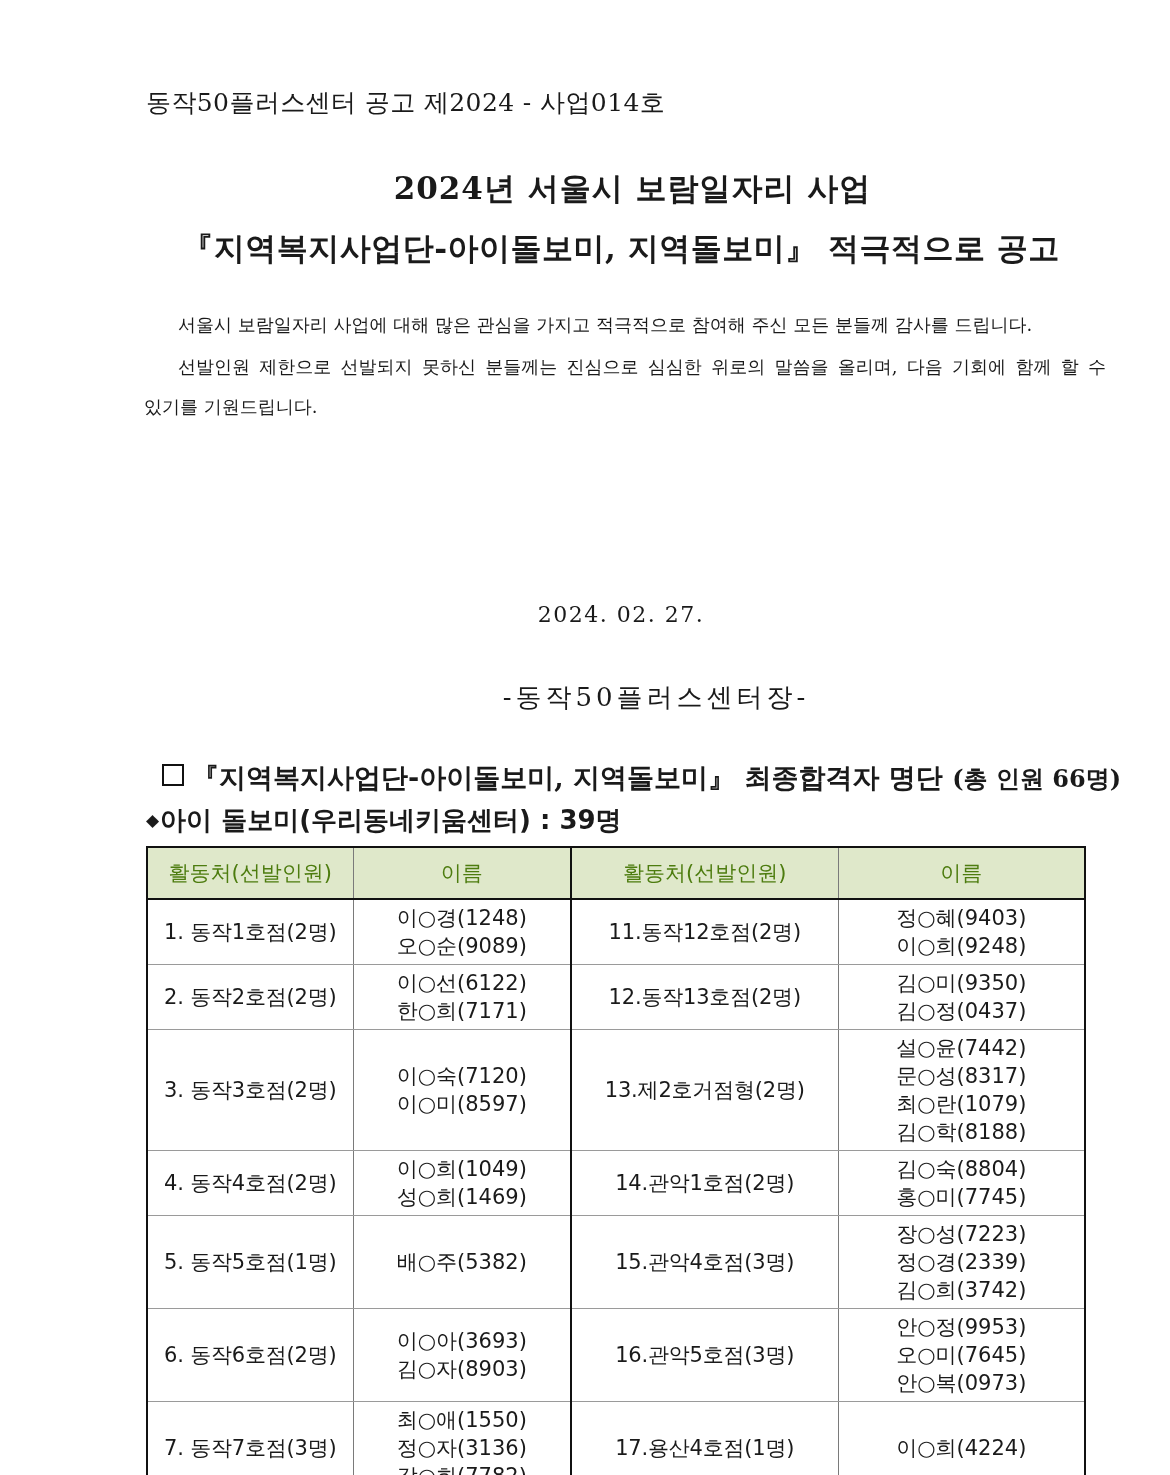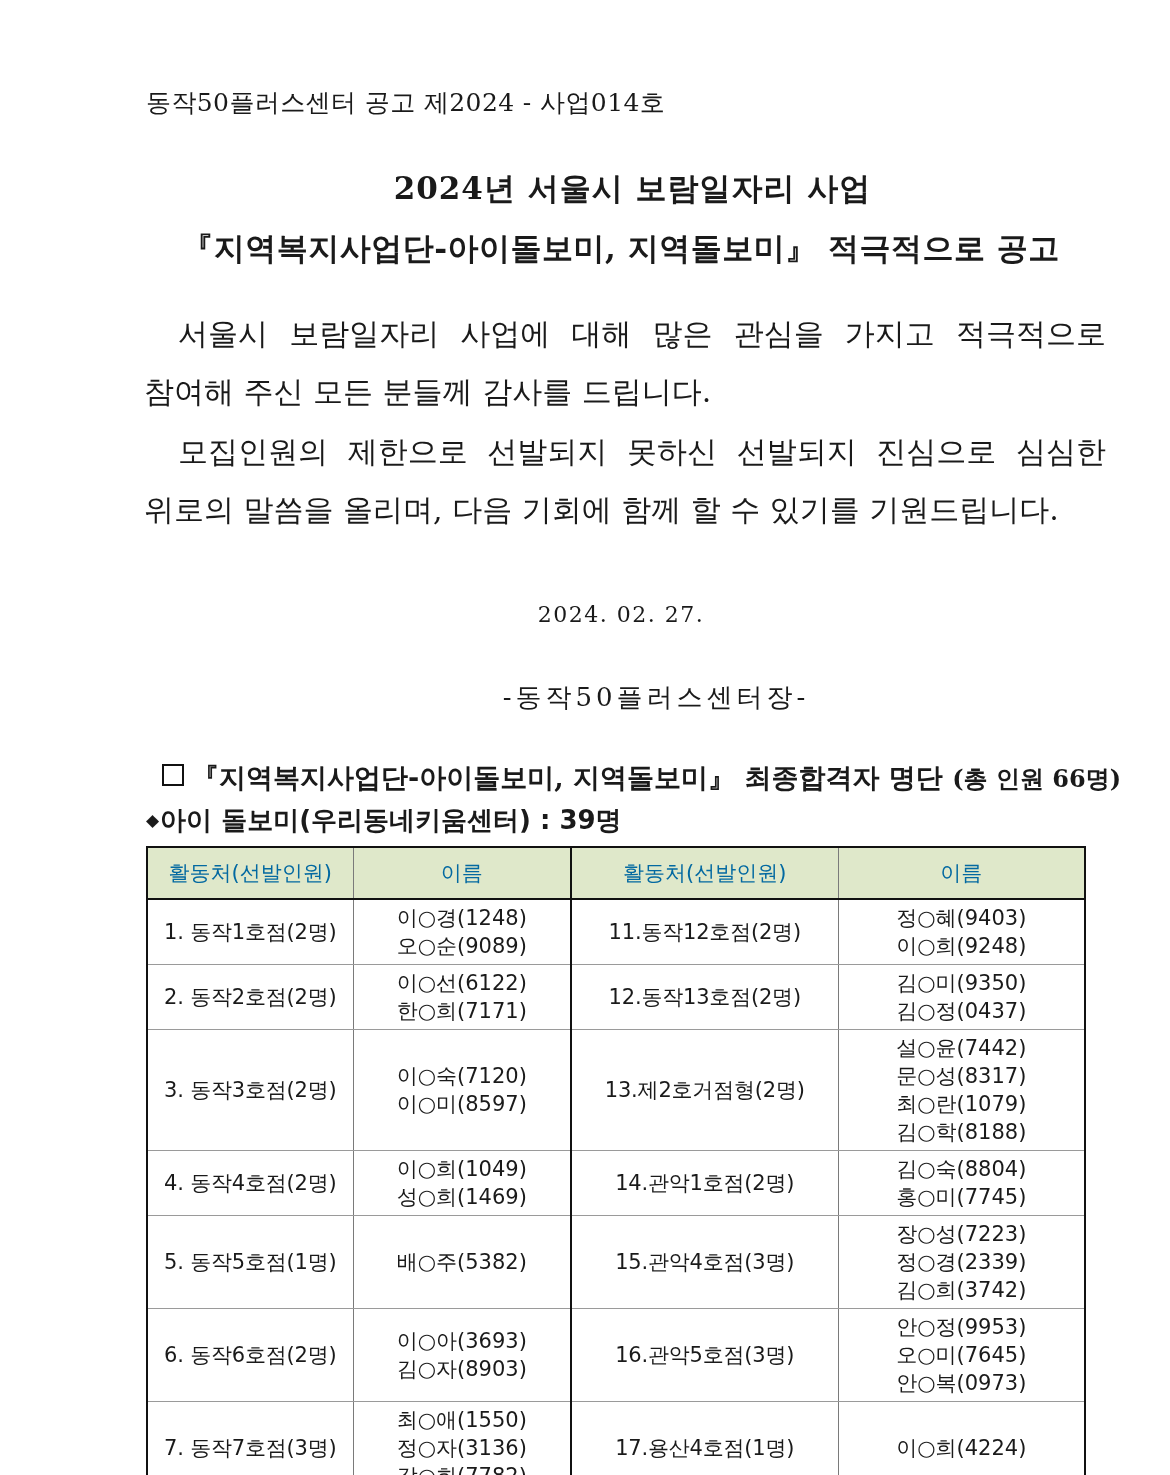--- a/index.html
+++ b/index.html
@@ -61,22 +61,22 @@
   }
 
   
   .body-block {
     position: absolute;
     left: 108px;
     top: 305px;
     width: 962px;
   }
   .para {
-    font-size: 30px;
-    line-height: 58px;
+    font-size: 18px;
+    line-height: 40px;
     text-align: justify;
     text-justify: inter-ideograph;
     text-indent: 34px;
     margin: 0 0 2px 0;
     word-break: keep-all;
   }
 
   
   .date-line {
     position: absolute;
@@ -163,21 +163,21 @@
     padding: 4px 2px;
     line-height: 28px;
   }
   .name-table thead th {
     background: #dfe8ca;
     font-weight: normal;
     font-size: 21px;
     height: 42px;
     border-top: 2px solid #111;
     border-bottom: 2px solid #111;
-    color: #0369a1;
+    color: #4d7c0f;
   }
   .name-table tbody tr td {
     border-top: 1px solid #9a9a9a;
     border-bottom: 1px solid #9a9a9a;
   }
   .name-table tbody tr:last-child td {
     border-bottom: 2px solid #111;
   }
   .name-table th:first-child,
   .name-table td:first-child {
@@ -207,21 +207,21 @@
 
   <div class="doc-no">동작50플러스센터 공고 제2024 - 사업014호</div>
 
   <div class="title-block">
     <div class="title-line1">2024년 서울시 보람일자리 사업</div>
     <div class="title-line2">『지역복지사업단-아이돌보미, 지역돌보미』 적극적으로 공고</div>
   </div>
 
   <div class="body-block">
     <p class="para">서울시 보람일자리 사업에 대해 많은 관심을 가지고 적극적으로 참여해 주신 모든 분들께 감사를 드립니다.</p>
-    <p class="para">모집인원의 제한으로 선발되지 못하신 선발되지 진심으로 심심한 위로의 말씀을 올리며, 다음 기회에 함께 할 수 있기를 기원드립니다.</p>
+    <p class="para">선발인원 제한으로 선발되지 못하신 분들께는 진심으로 심심한 위로의 말씀을 올리며, 다음 기회에 함께 할 수 있기를 기원드립니다.</p>
   </div>
 
   <div class="date-line">2024. 02. 27.</div>
 
   <div class="signature-line">-동작50플러스센터장-</div>
 
   <div class="section-heading">
     <span class="checkbox-glyph"></span><span>『지역복지사업단-아이돌보미, 지역돌보미』 최종합격자 명단</span>
     <span class="count-note">(총 인원 66명)</span>
   </div>

